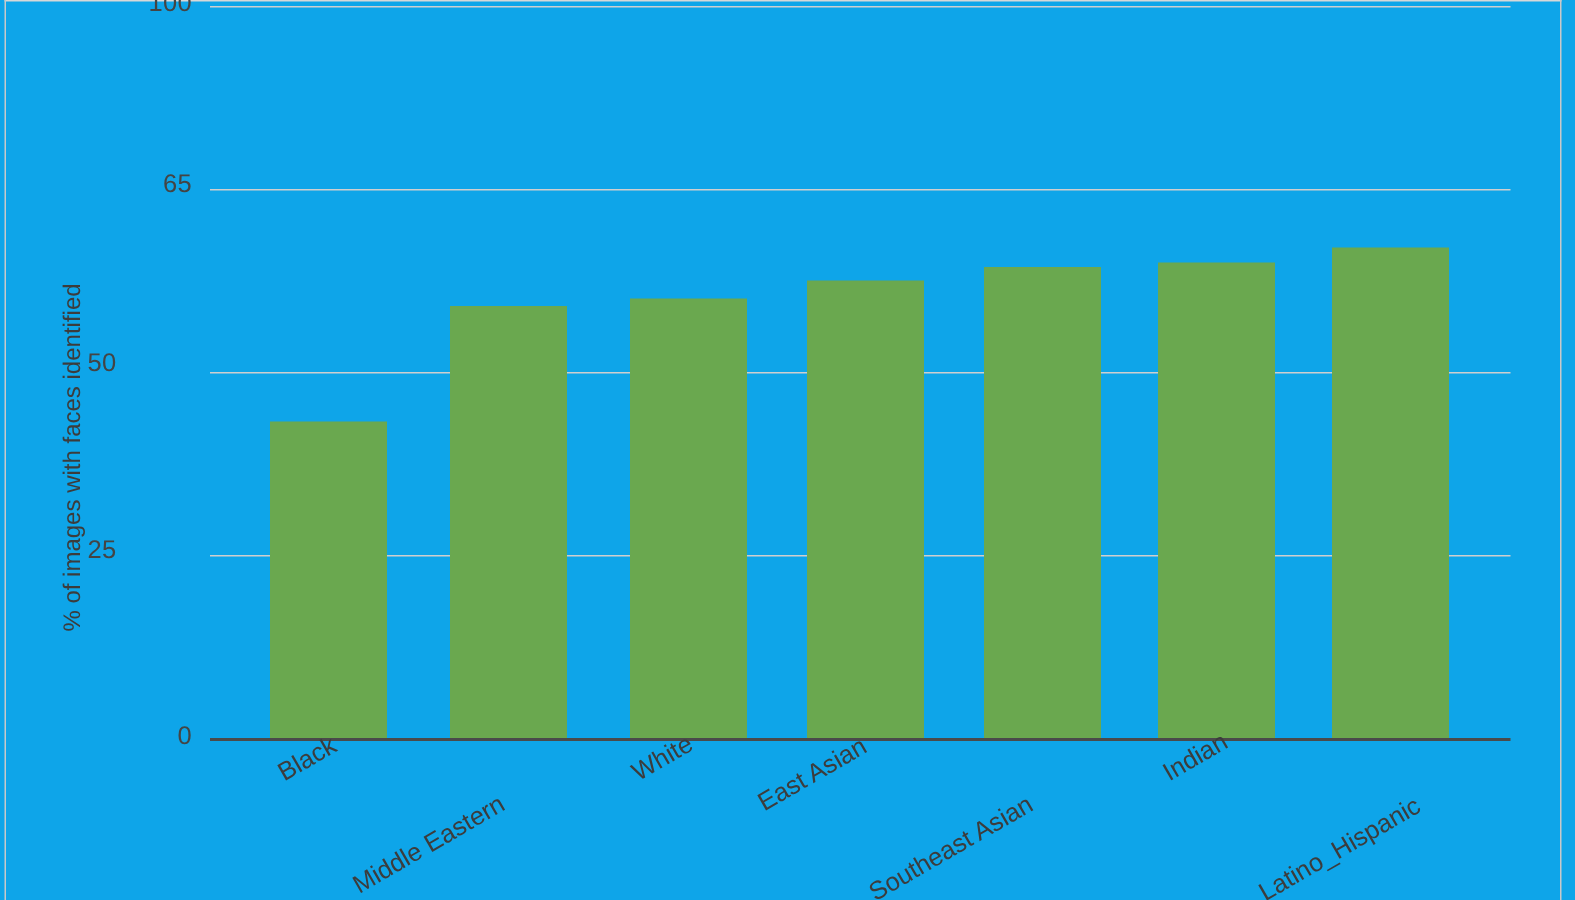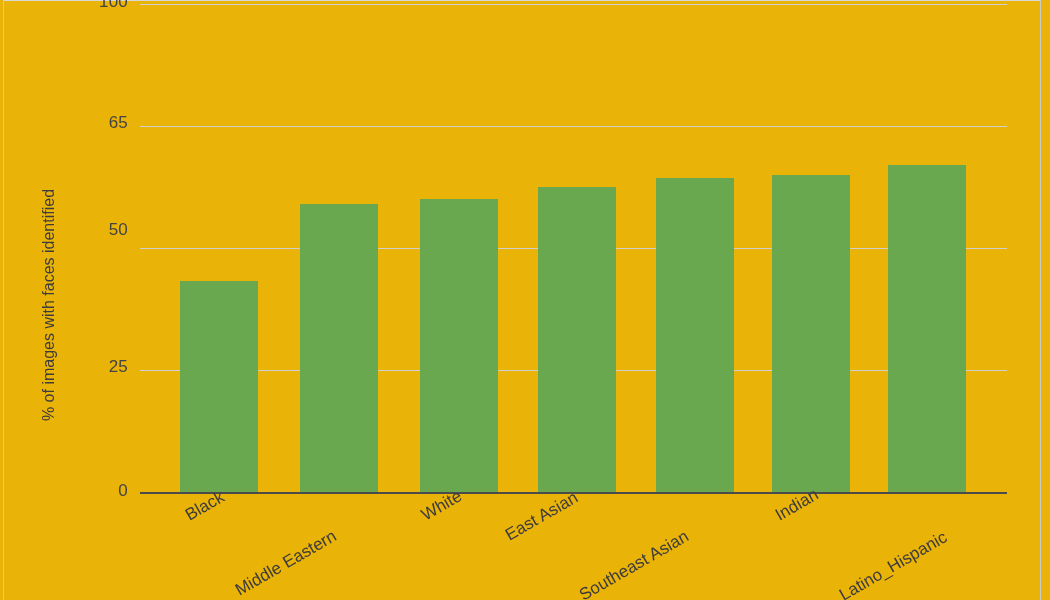--- a/index.html
+++ b/index.html
@@ -7,21 +7,21 @@
     width: 1050px;
     height: 600px;
     background: #ffffff;
     font-family: "Liberation Sans", sans-serif;
     overflow: hidden;
   }
   #chart-root {
     position: relative;
     width: 1050px;
     height: 600px;
-    background: #eab308;
+    background: #0ea5e9;
   }
   
   .frame-left {
     position: absolute;
     left: 3px; top: 0; width: 1px; height: 600px;
     background: #c9c9c9;
   }
   .frame-right {
     position: absolute;
     left: 1040px; top: 0; width: 1px; height: 600px;
@@ -107,22 +107,22 @@
 
   <div class="plot-area">
 
     <div class="gridline" style="top:4px;"></div>
     <div class="gridline" style="top:126px;"></div>
     <div class="gridline" style="top:248px;"></div>
     <div class="gridline" style="top:370px;"></div>
 
     <div class="ytick-label" style="top:-8px;">100</div>
     <div class="ytick-label" style="top:113px;">65</div>
-    <div class="ytick-label" style="top:220px;">50</div>
-    <div class="ytick-label" style="top:357px;">25</div>
+    <div class="ytick-label" style="top:232px;text-align:center;">50</div>
+    <div class="ytick-label" style="top:357px;text-align:center;">25</div>
     <div class="ytick-label" style="top:481px;">0</div>
 
     <div class="bar" style="left:180px; width:78px; top:281px; height:212px;"></div>
     <div class="bar" style="left:300px; width:78px; top:204px; height:289px;"></div>
     <div class="bar" style="left:420px; width:78px; top:199px; height:294px;"></div>
     <div class="bar" style="left:538px; width:78px; top:187px; height:306px;"></div>
     <div class="bar" style="left:656px; width:78px; top:178px; height:315px;"></div>
     <div class="bar" style="left:772px; width:78px; top:175px; height:318px;"></div>
     <div class="bar" style="left:888px; width:78px; top:165px; height:328px;"></div>
 

